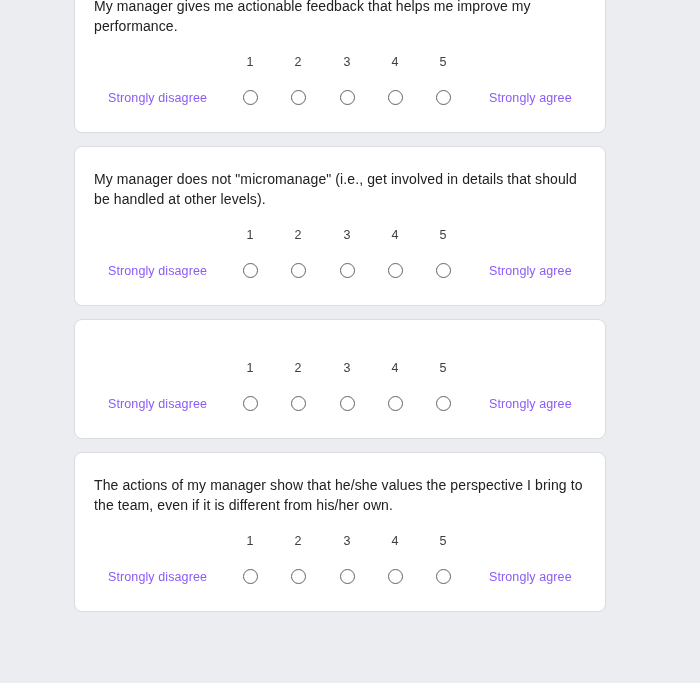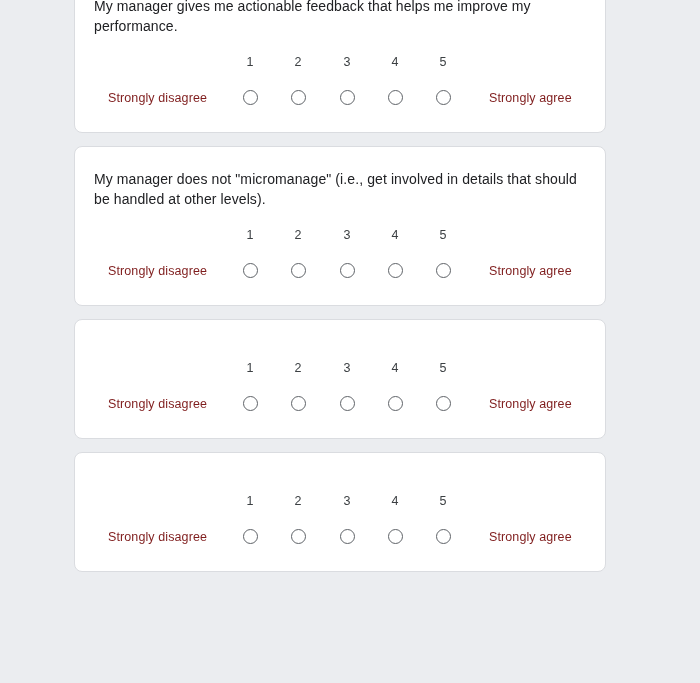--- a/index.html
+++ b/index.html
@@ -87,21 +87,21 @@
     border-radius: 50%;
     background: transparent;
     cursor: pointer;
   }
 
   .endpoint {
     position: absolute;
     top: 6px;
     font-size: 12.5px;
     line-height: 17px;
-    color: #7f1d1d;
+    color: #8b5cf6;
     letter-spacing: 0.1px;
     white-space: nowrap;
   }
   .endpoint.left {
     right: 100%;
     margin-right: 0;
     text-align: right;
   }
   .endpoint.right {
     left: 100%;
@@ -184,20 +184,21 @@
               <div class="radio" role="radio" aria-checked="false" style="left: 48px;"></div>
               <div class="radio" role="radio" aria-checked="false" style="left: 97px;"></div>
               <div class="radio" role="radio" aria-checked="false" style="left: 145px;"></div>
               <div class="radio" role="radio" aria-checked="false" style="left: 193px;"></div>
               <span class="endpoint right">Strongly agree</span>
             </div>
           </div>
         </div>
       </div>
       <div class="question-card">
+        <p class="question-text">The actions of my manager show that he/she values the perspective I bring to the team, even if it is different from his/her own.</p>
         <div class="scale-block">
           <div class="scale-inner">
             <div class="scale-numbers">
               <span class="num" style="left: 0px;">1</span>
               <span class="num" style="left: 48px;">2</span>
               <span class="num" style="left: 97px;">3</span>
               <span class="num" style="left: 145px;">4</span>
               <span class="num" style="left: 193px;">5</span>
             </div>
             <div class="scale-row">

